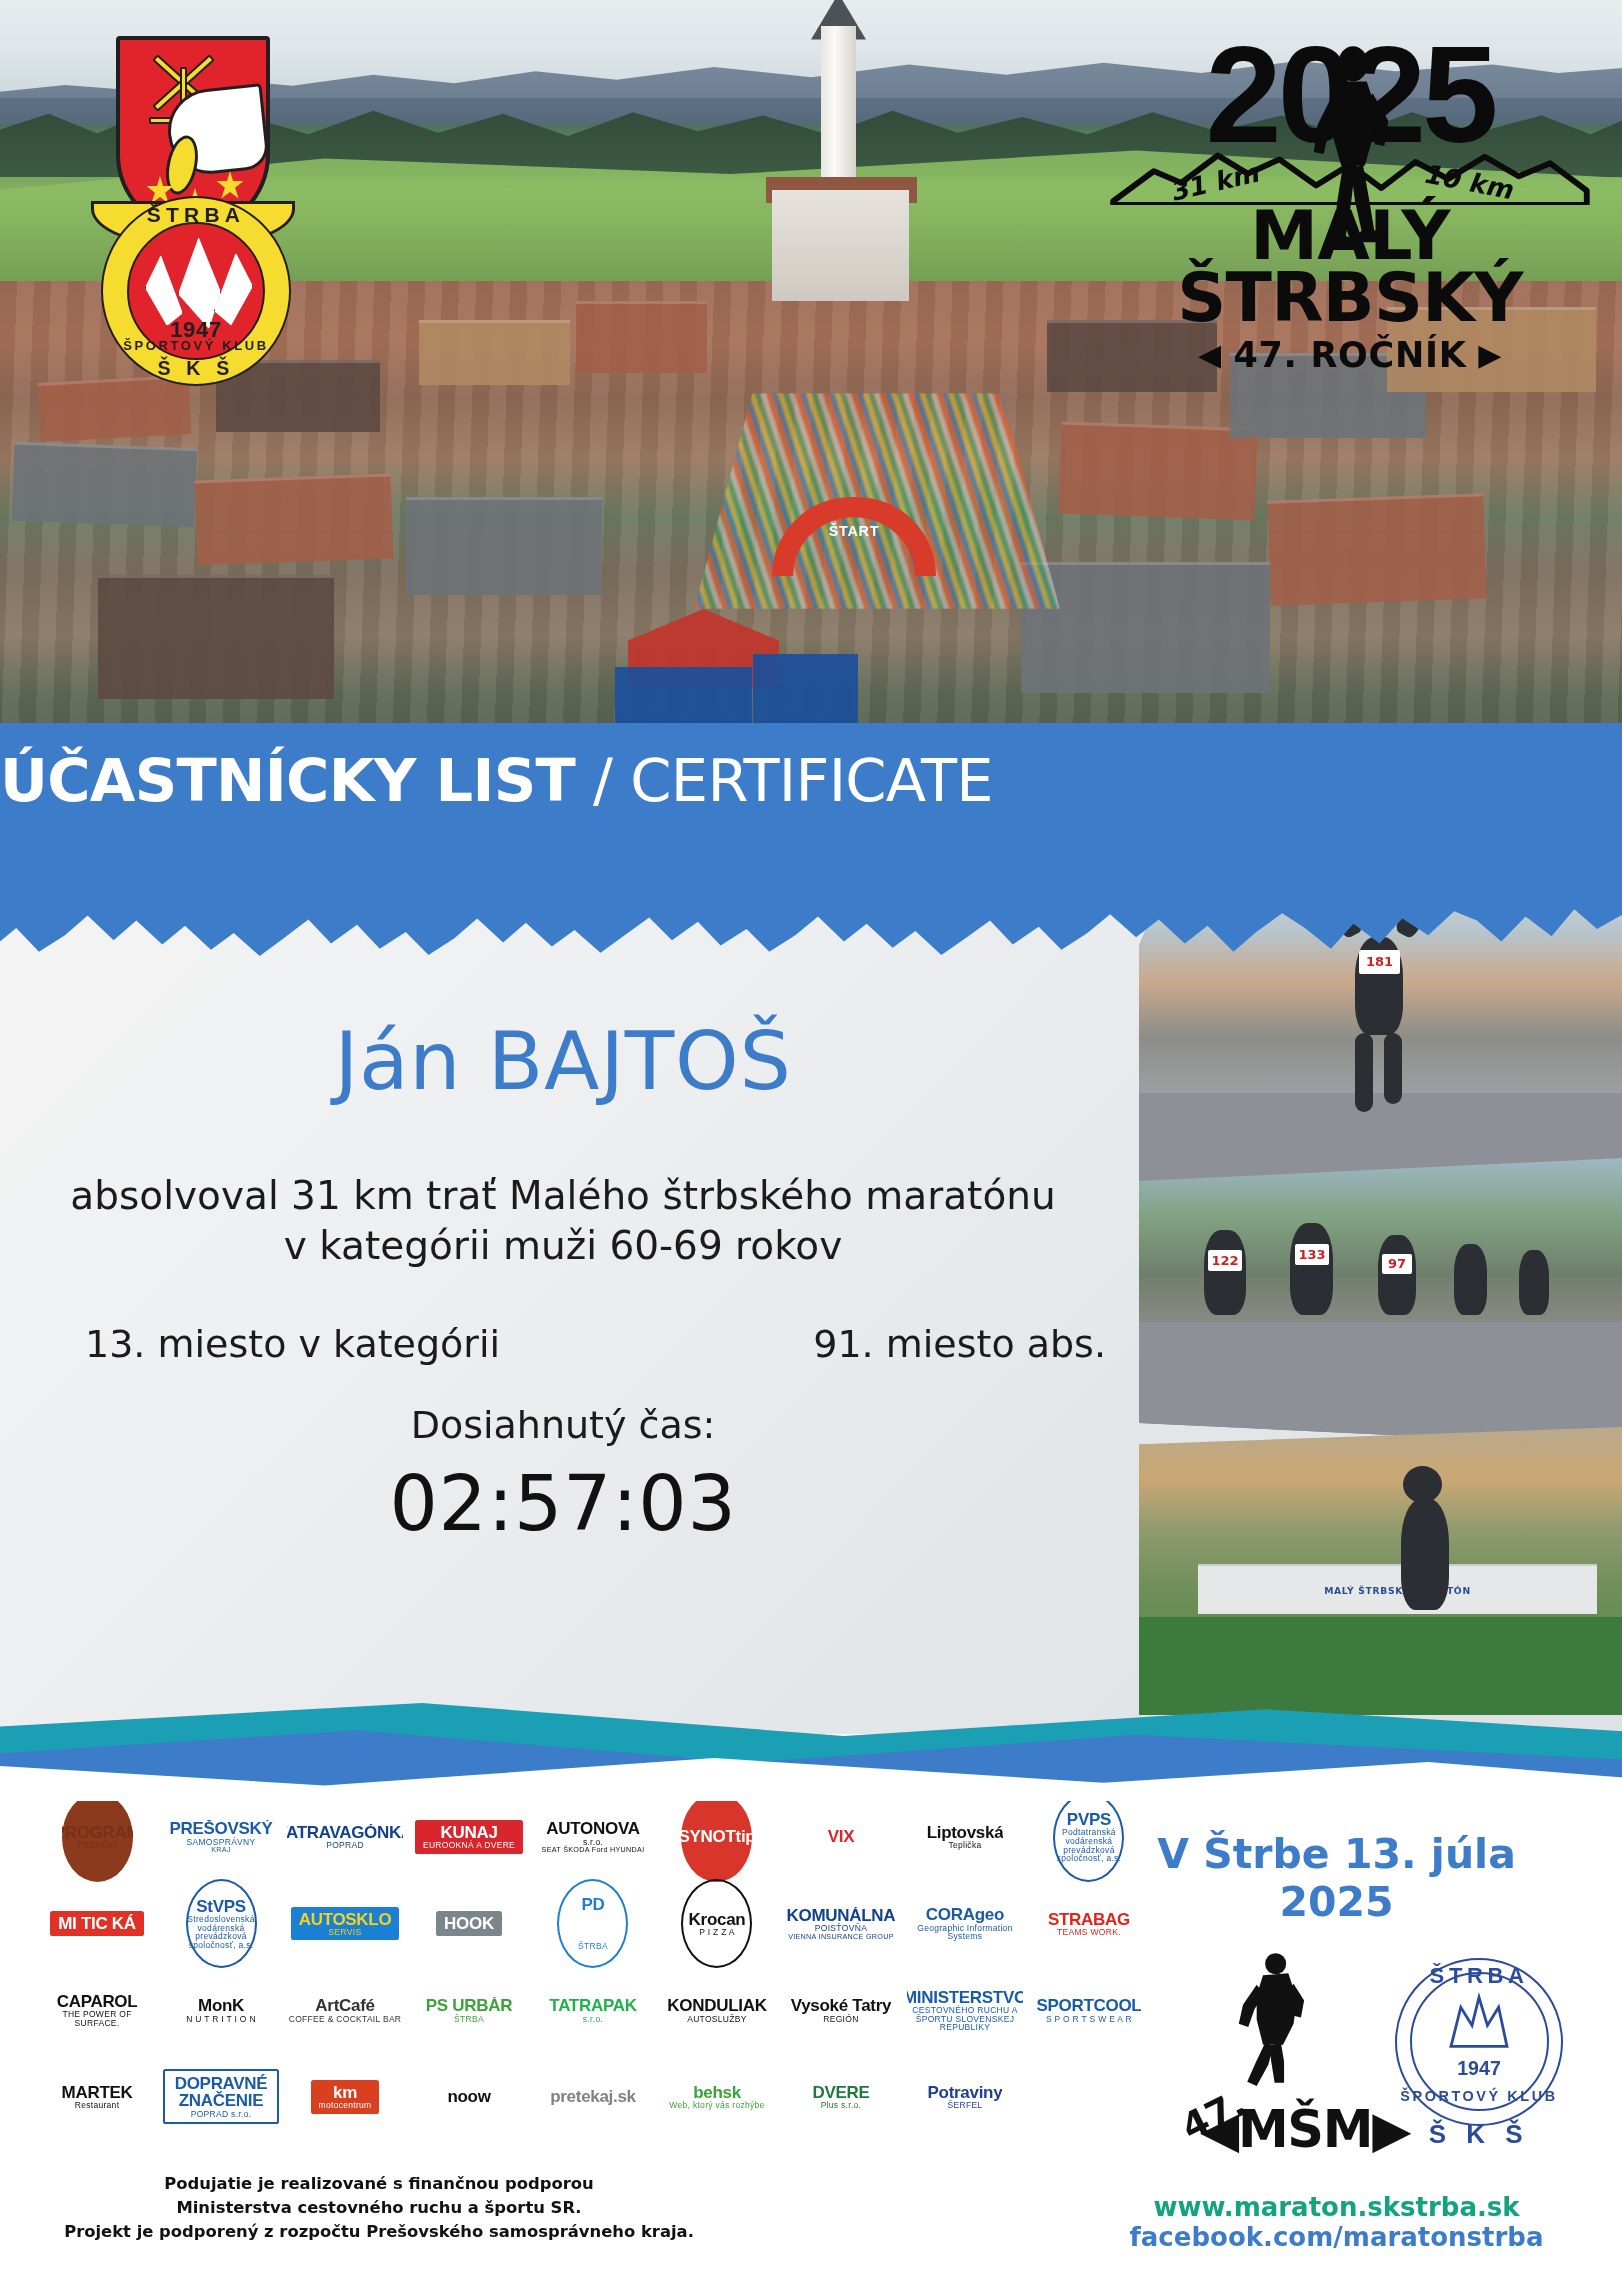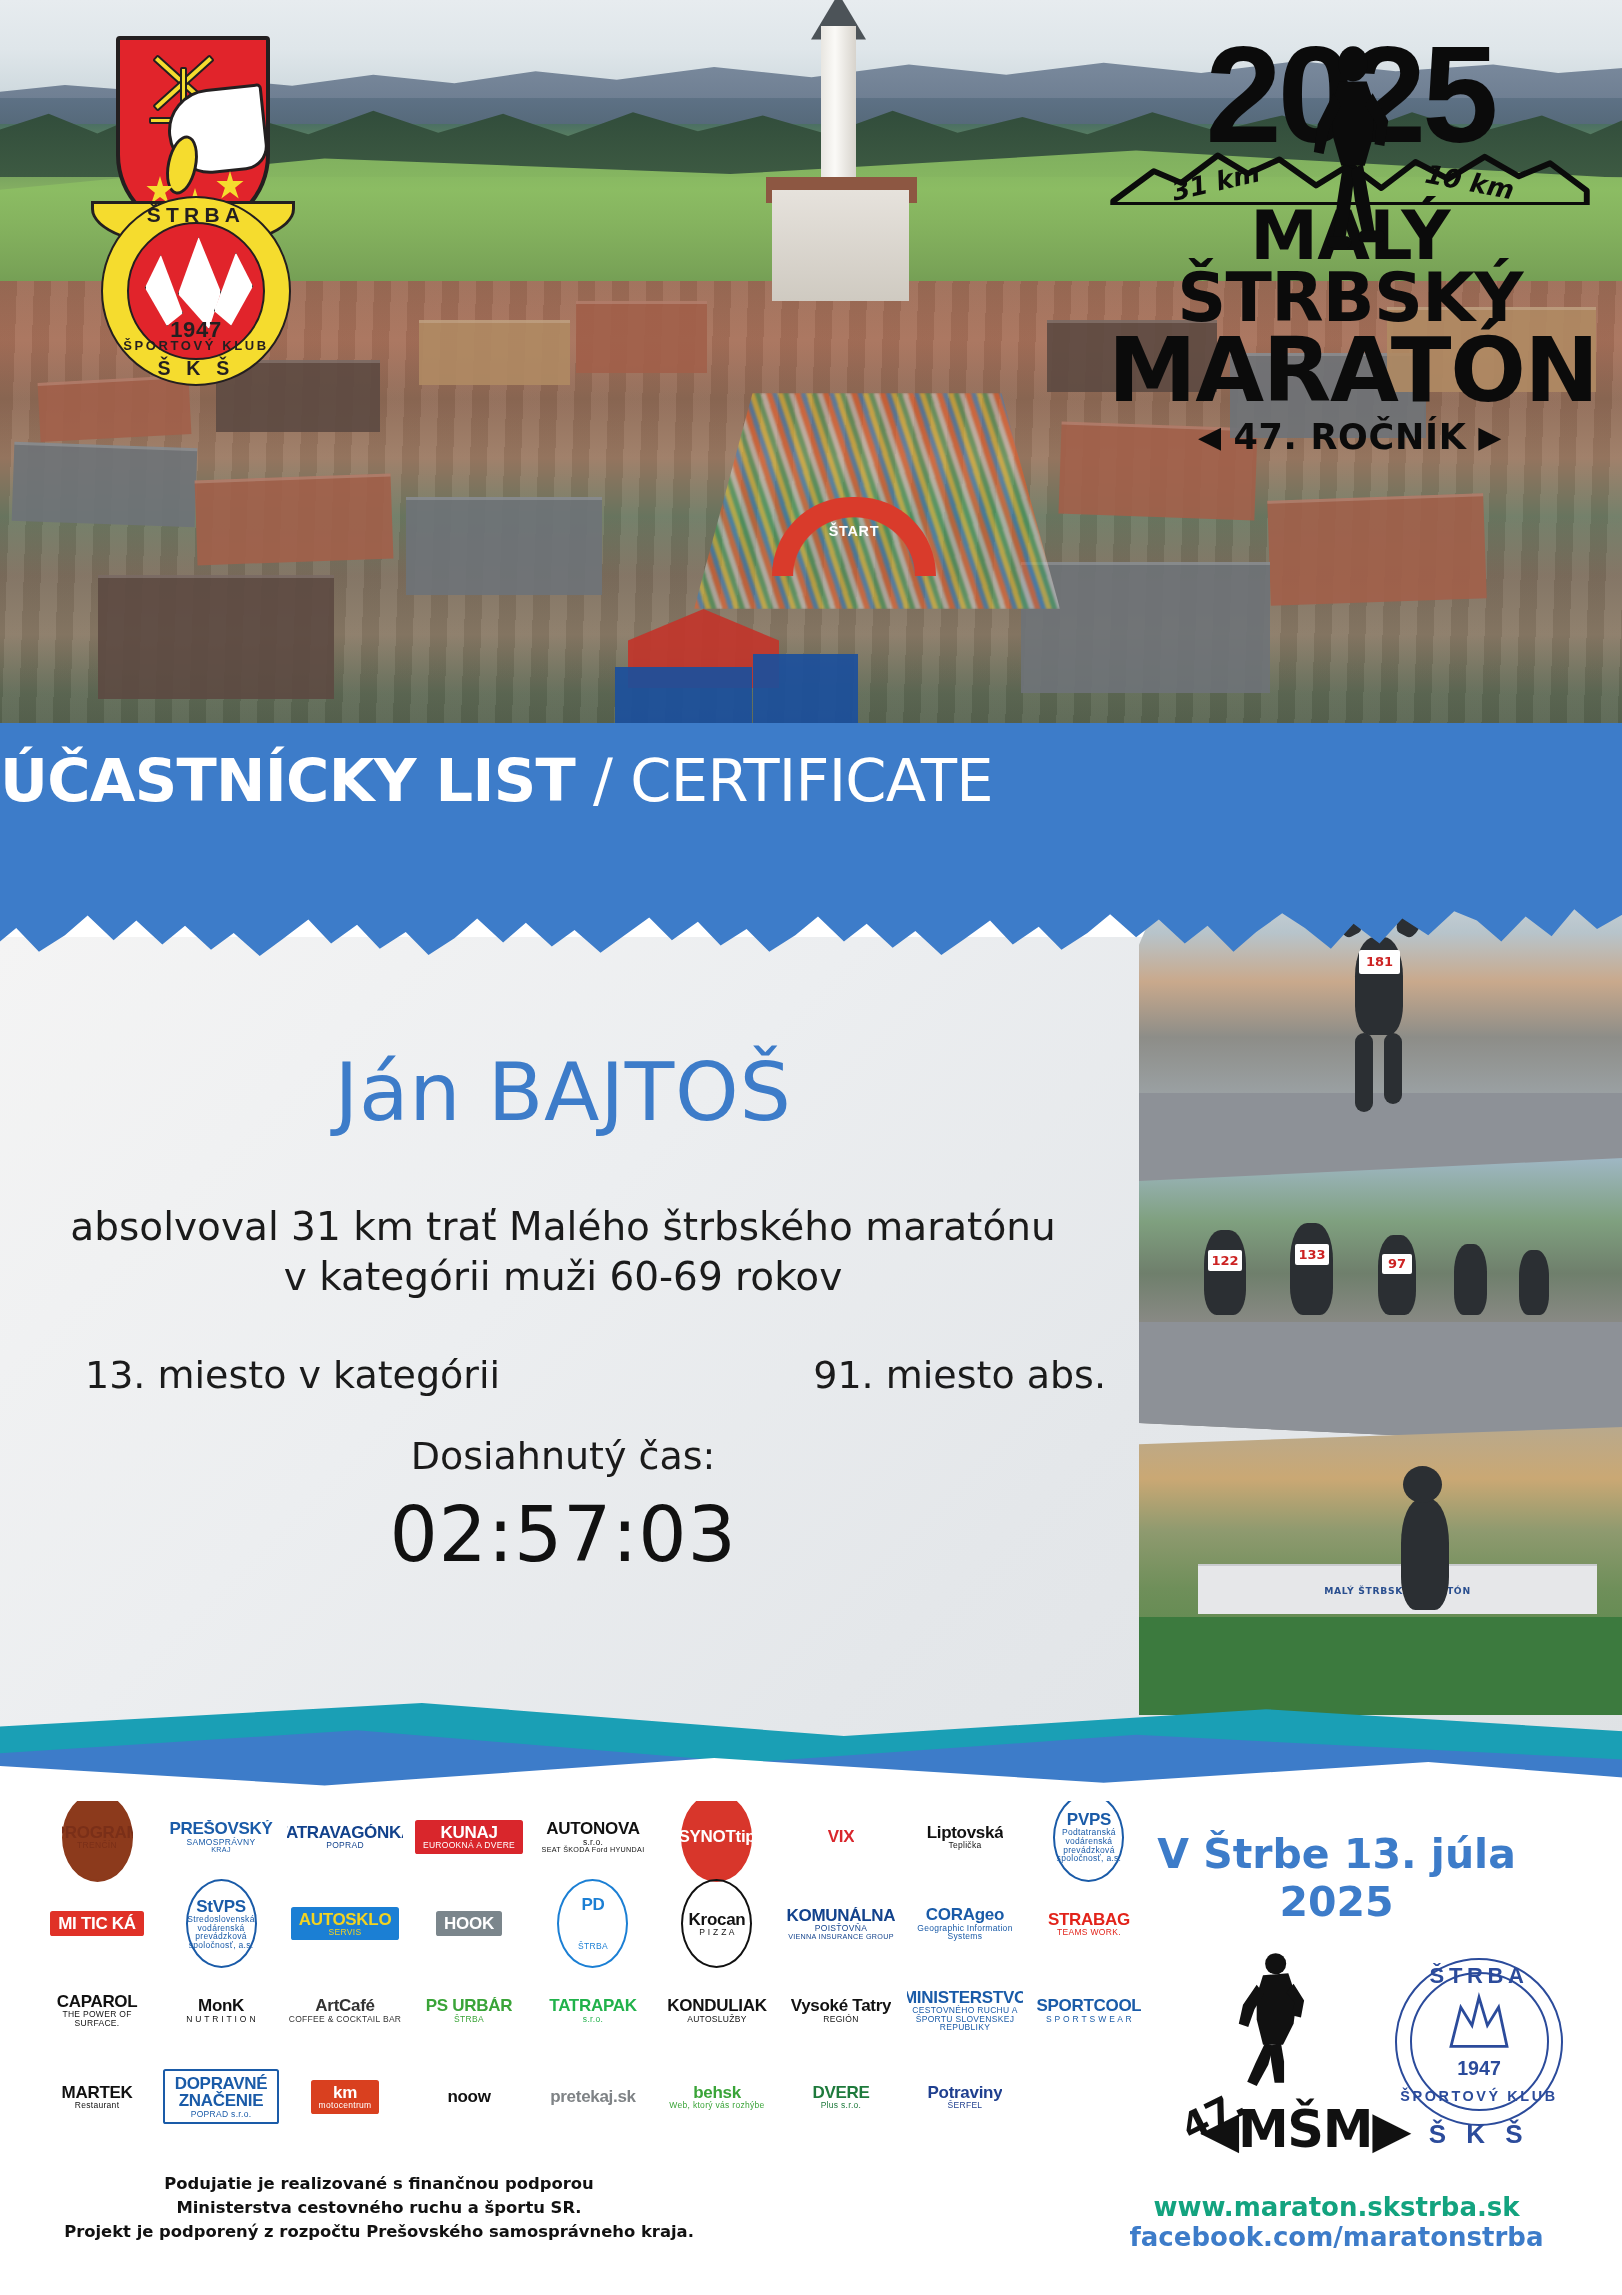--- a/index.html
+++ b/index.html
@@ -236,21 +236,21 @@
   .band .label b { font-weight: 900; }
   .band .label span { font-weight: 400; }
   .band .jag {
     position: absolute; left: 0; bottom: -51px; width: 1623px; height: 52px;
     background: #3d7cc9;
     clip-path: polygon(0% 0%, 100% 0%, 100% 18%, 98.4% 46%, 97% 8%, 95.6% 60%, 94% 22%, 92.5% 70%, 91% 30%, 89.6% 12%, 88% 58%, 86.4% 26%, 85% 74%, 83.4% 36%, 82% 84%, 80.4% 44%, 79% 16%, 77.4% 52%, 76% 90%, 74.4% 40%, 73% 74%, 71.4% 28%, 70% 62%, 68.4% 18%, 67% 54%, 65.4% 86%, 64% 42%, 62.4% 76%, 61% 30%, 59.4% 66%, 58% 96%, 56.4% 50%, 55% 82%, 53.4% 36%, 52% 70%, 50.4% 22%, 49% 58%, 47.4% 90%, 46% 46%, 44.4% 78%, 43% 32%, 41.4% 68%, 40% 24%, 38.4% 60%, 37% 92%, 35.4% 48%, 34% 80%, 32.4% 34%, 31% 72%, 29.4% 26%, 28% 64%, 26.4% 96%, 25% 52%, 23.4% 84%, 22% 38%, 20.4% 74%, 19% 28%, 17.4% 66%, 16% 98%, 14.4% 54%, 13% 86%, 11.4% 40%, 10% 76%, 8.4% 30%, 7% 68%, 5.4% 20%, 4% 58%, 2.4% 90%, 1% 44%, 0% 70%);
   }
 
   
   .body-area {
-    position: absolute; left: 0; top: 937px; width: 1623px; height: 828px;
+    position: absolute; left: 0; top: 906px; width: 1623px; height: 828px;
     background: linear-gradient(135deg,#f4f4f4 0%, #eceef0 35%, #e4e7ea 65%, #dfe2e5 100%);
   }
   .name {
     position: absolute; left: 0; top: 108px; width: 1126px; text-align: center;
     font-size: 81px; color: #3d7cc9; font-weight: 400;
     font-family: "DejaVu Sans", sans-serif; letter-spacing: 0.7px;
   }
   .desc {
     position: absolute; left: 0; top: 265px; width: 1126px; text-align: center;
     font-size: 39px; color: #1b1b1b; line-height: 1.28;
@@ -488,21 +488,20 @@
       </g>
     </svg>
     <div class="dists">
       <svg class="ridge" viewBox="0 0 740 92" preserveAspectRatio="none">
         <path d="M8 86 L70 40 L112 58 L168 16 L214 44 L262 22 L318 62 L370 30 L418 66 L470 26 L520 52 L576 18 L628 48 L676 28 L732 70 L732 92 L8 92 Z" fill="none" stroke="#0b0b0b" stroke-width="9" stroke-linejoin="round"></path>
       </svg>
       <div class="d d1">31 km</div>
       <div class="d d2">10 km</div>
     </div>
     <div class="t1">MALÝ ŠTRBSKÝ</div>
-    <div class="t2">MARATÓN</div>
     <div class="t3">
       <span class="arrow">◀</span>
       <span>47. ROČNÍK</span>
       <span class="arrow">▶</span>
     </div>
   </div>
 </div>
 
 <div class="band">
   <div class="label">

